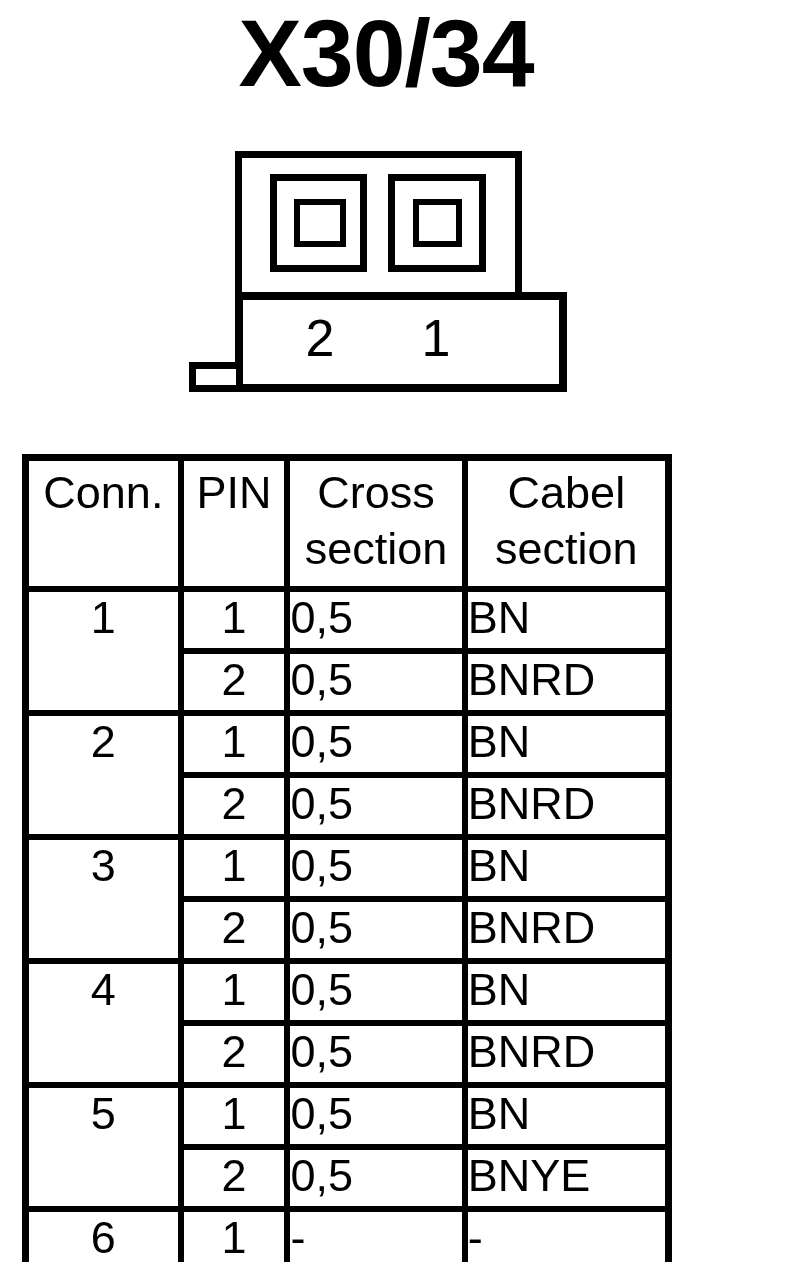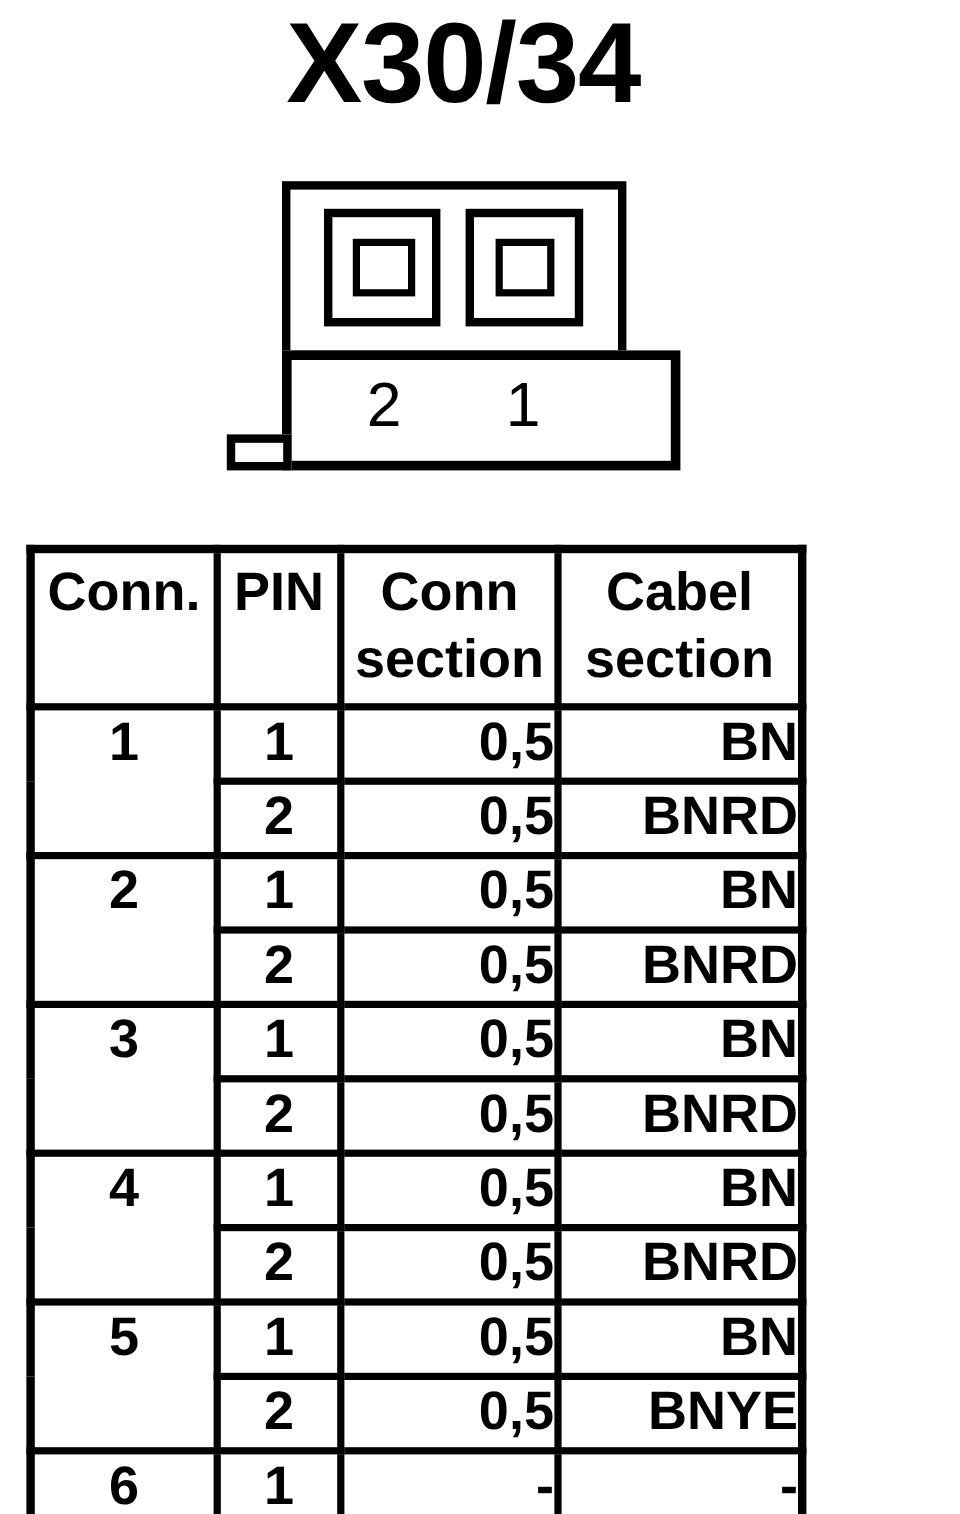--- a/index.html
+++ b/index.html
@@ -90,38 +90,38 @@
     table-layout: fixed;
     border: 7px solid #000;
     font-size: 45px;
   }
   #pinout-table th,
   #pinout-table td {
     border: 6px solid #000;
     margin: 0;
     padding: 0;
     vertical-align: top;
-    font-weight: bold;
+    font-weight: normal;
     overflow: hidden;
   }
   #pinout-table th {
     height: 121px;
     text-align: center;
     line-height: 56px;
     padding-top: 4px;
     white-space: pre-line;
   }
   #pinout-table td {
     height: 54px;
     line-height: 48px;
     padding-top: 2px;
   }
   td.conn, td.pin { text-align: center; }
   td.cross, td.color {
-    text-align: right;
+    text-align: left;
     padding-left: 14px;
   }
 </style>
 </head>
 <body>
 
 <div id="page">
 
   <div id="title">X30/34</div>
 
@@ -141,21 +141,21 @@
     <colgroup>
       <col style="width:170px">
       <col style="width:120px">
       <col style="width:192px">
       <col style="width:232px">
     </colgroup>
     <tbody>
       <tr>
         <th>Conn.</th>
         <th>PIN</th>
-        <th>Conn
+        <th>Cross
 section</th>
         <th>Cabel
 section</th>
       </tr>
 
       <tr>
         <td class="conn" rowspan="2">1</td>
         <td class="pin">1</td>
         <td class="cross">0,5</td>
         <td class="color">BN</td>

